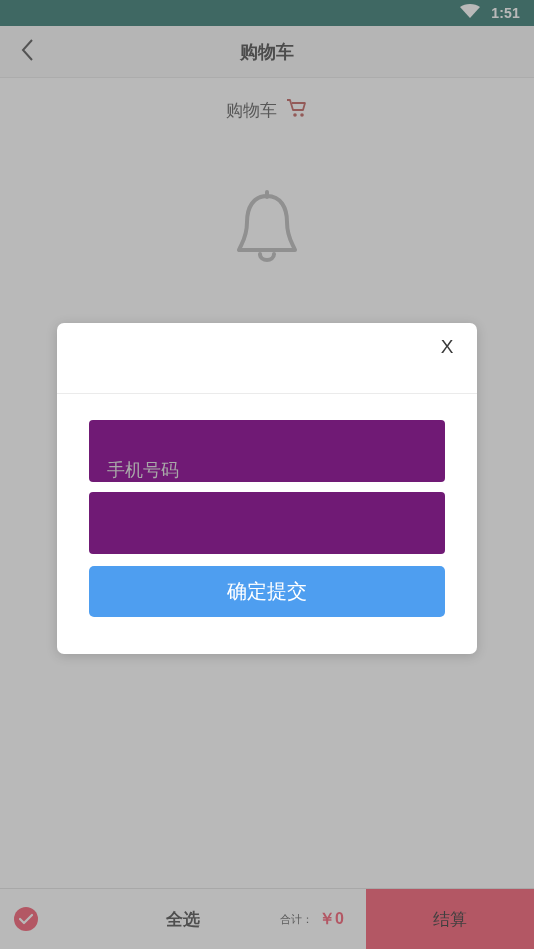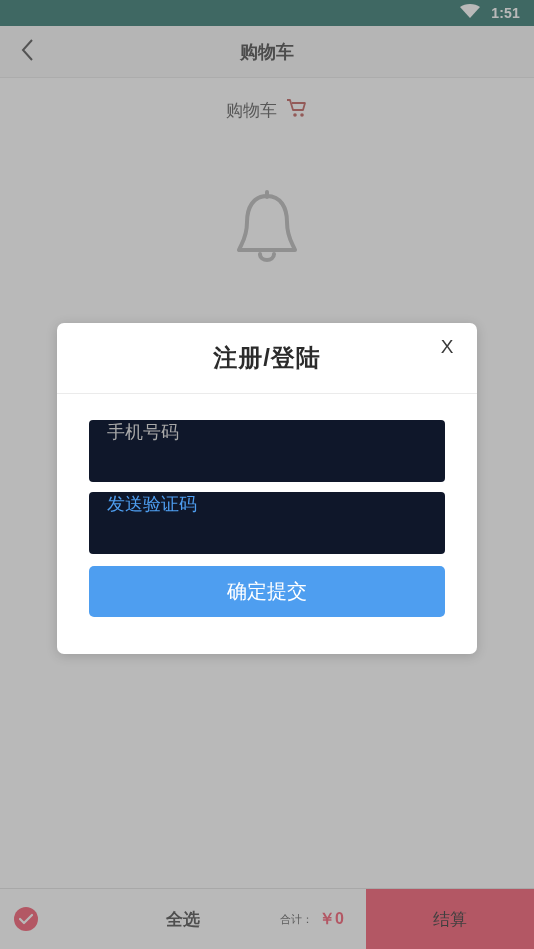--- a/index.html
+++ b/index.html
@@ -107,22 +107,22 @@
   }
   #dialog-title { font-size:24px; font-weight:bold; color:#2b2b2b; letter-spacing:1px; }
   #close-button {
     position:absolute; right:12px; top:8px;
     width:36px; height:32px;
     display:flex; align-items:center; justify-content:center;
     font-size:19px; color:#3a3a3a;
   }
   #dialog-body { padding:26px 32px 0 32px; }
   .field {
-    height:62px; background:#0f172a; border-radius:4px;
-    display:flex; align-items:flex-start; padding:0 18px;
+    height:62px; background:#701a75; border-radius:4px;
+    display:flex; align-items:flex-end; padding:0 18px;
     margin-bottom:10px;
   }
   .field .ph { font-size:18px; color:#a8a8a8; flex:1 1 auto; }
   .field .send-code {
     font-size:18px; color:#4e9ef0; white-space:nowrap;
   }
   #submit-button {
     margin-top:12px; height:51px; border-radius:5px;
     background:#4e9ef0; color:#ffffff;
     display:flex; align-items:center; justify-content:center;
@@ -194,30 +194,28 @@
     <div id="checkout-button">
       <span>结算</span>
     </div>
   </div>
 </div>
 
 <div id="overlay"></div>
 
 <div id="login-dialog">
   <div id="dialog-header">
-    <span id="dialog-title">注册/登陆</span>
     <span id="close-button">X</span>
   </div>
 
   <div id="dialog-body">
     <div class="field">
       <span class="ph">手机号码</span>
     </div>
 
     <div class="field">
-      <span class="send-code">发送验证码</span>
     </div>
 
     <div id="submit-button">
       <span>确定提交</span>
     </div>
   </div>
 </div>
 
 </body></html>

